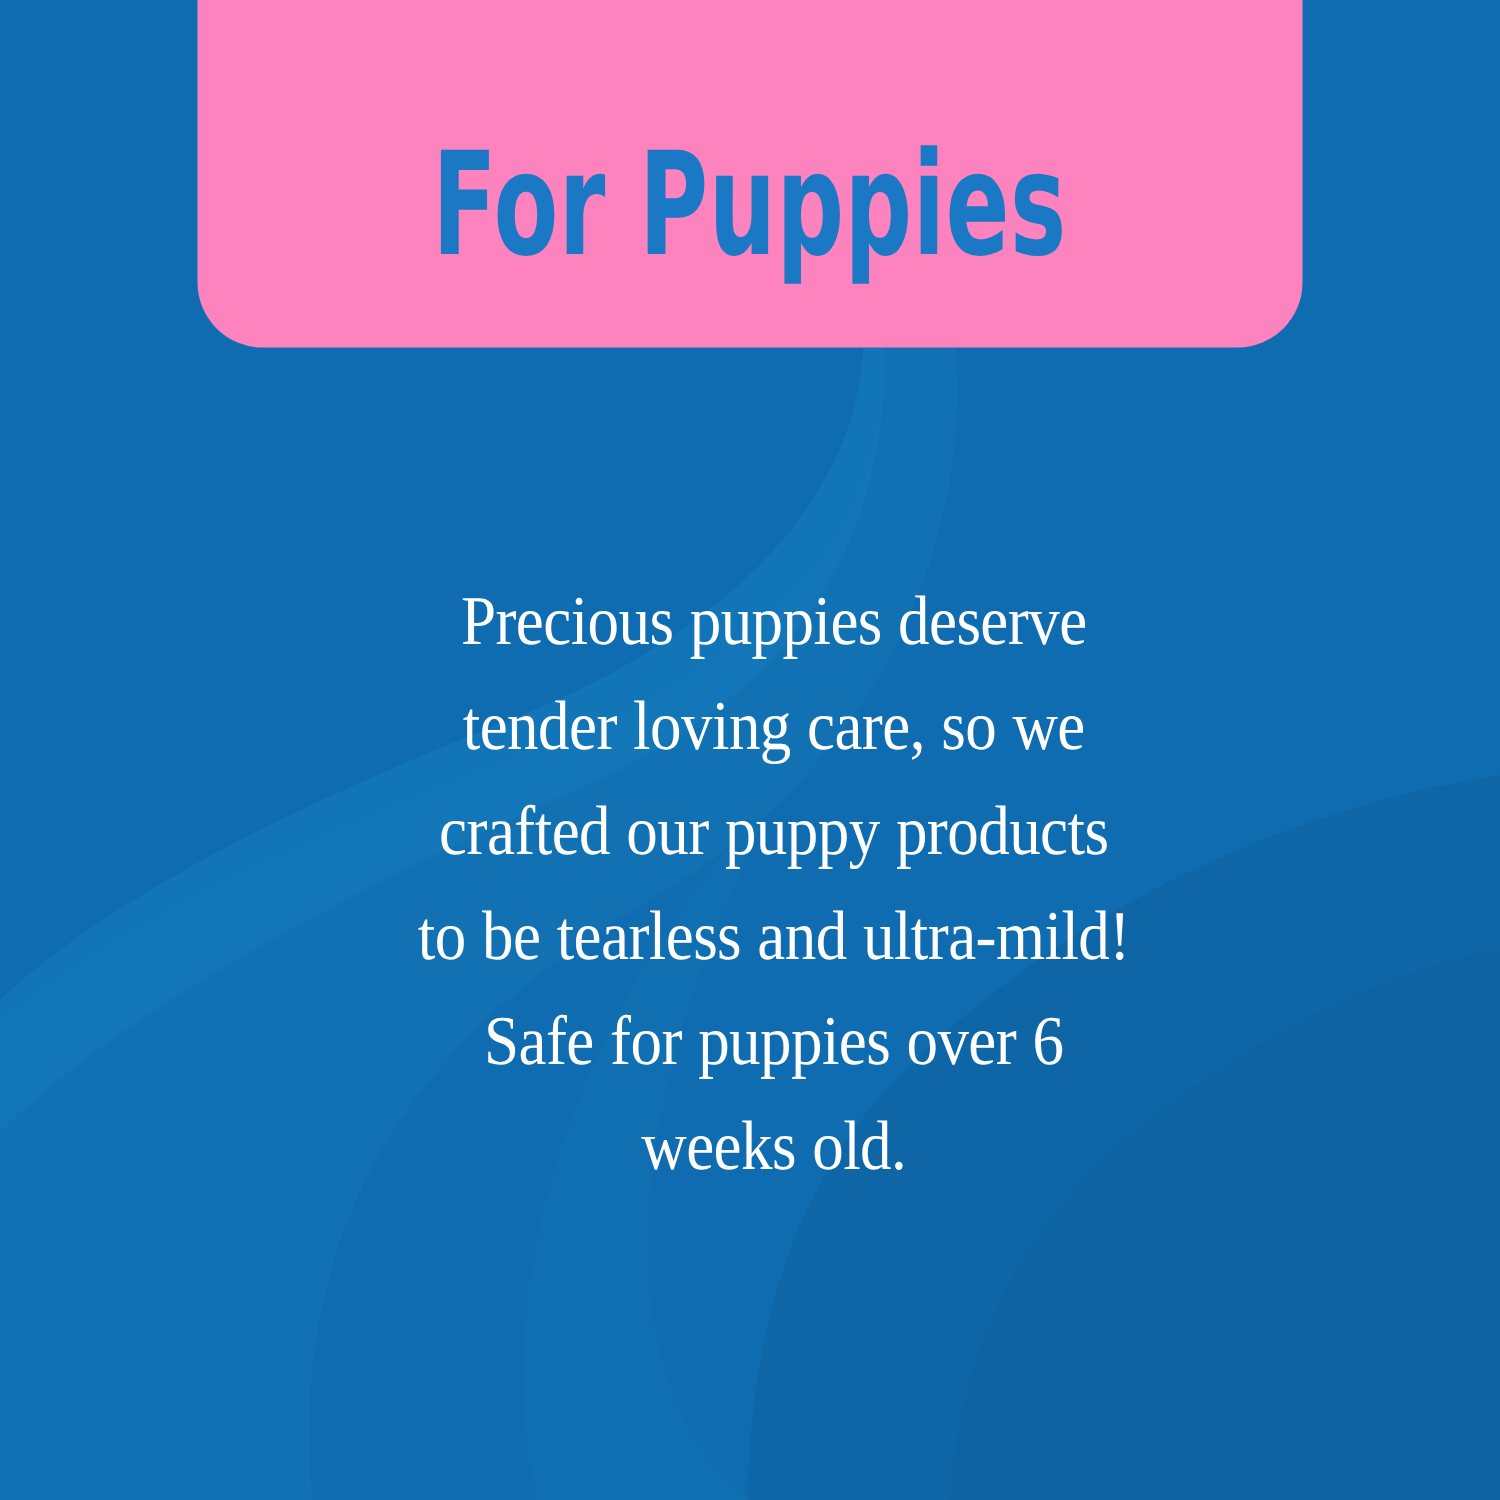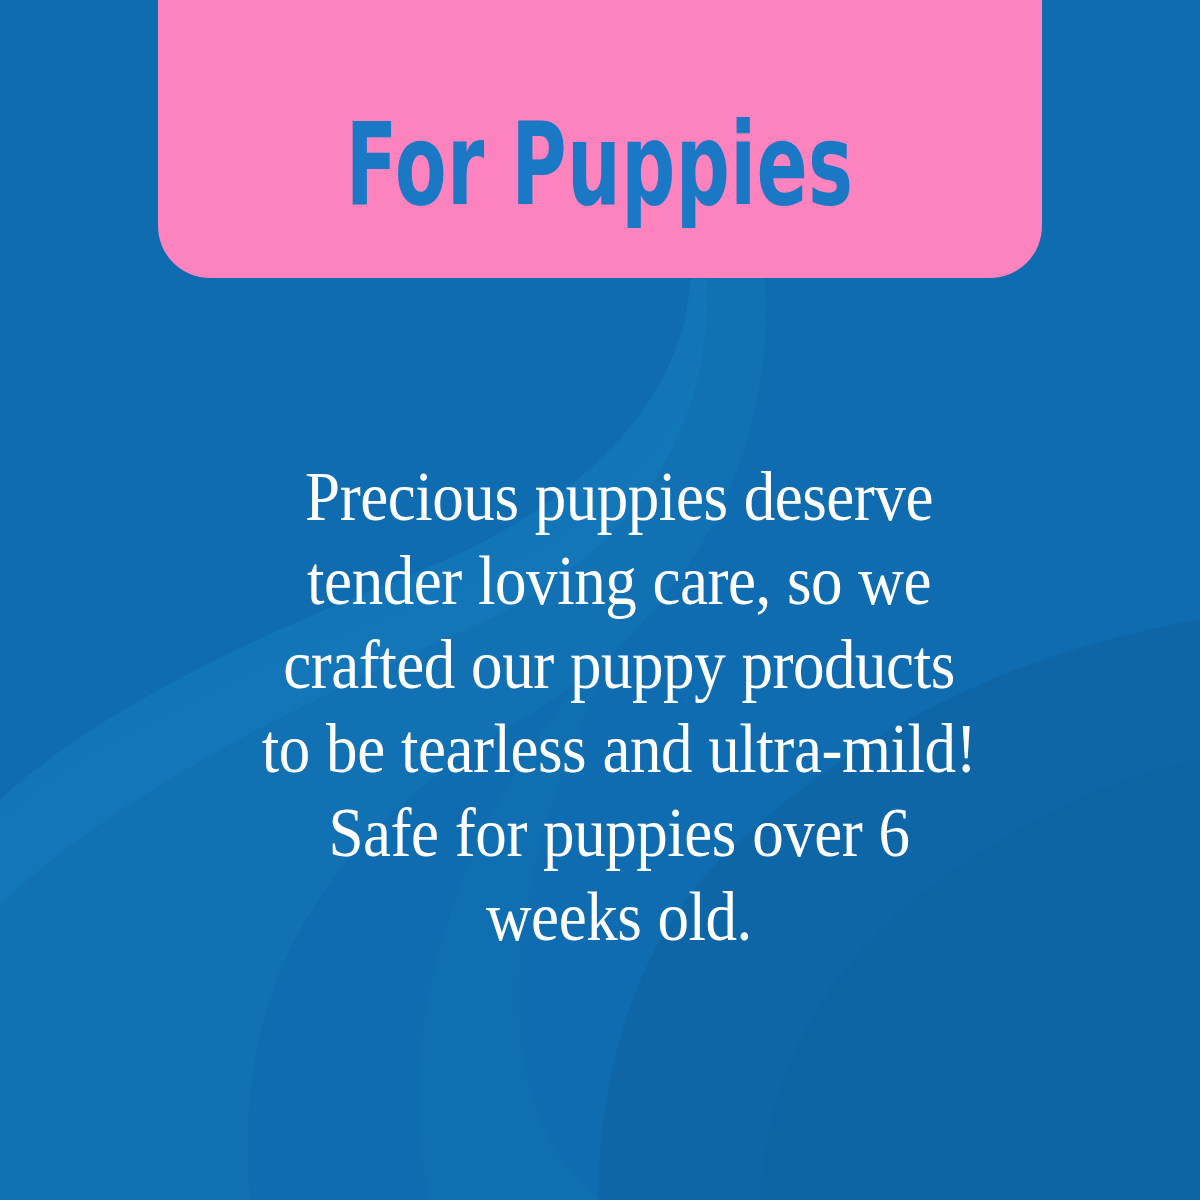--- a/index.html
+++ b/index.html
@@ -58,21 +58,21 @@
   
   .body-copy {
     position: absolute;
     left: 50%;
     top: 455px;
     transform: translateX(-50%);
     width: 900px;
     text-align: center;
     color: #FFFFFF;
     font-family: "Liberation Serif", "DejaVu Serif", serif;
-    font-size: 70px;
+    font-size: 56px;
     line-height: 84px;
     letter-spacing: -0.5px;
     word-spacing: 1px;
   }
   .body-copy .ln {
     display: block;
     transform: scaleX(0.90);
   }
 </style>
 </head>

